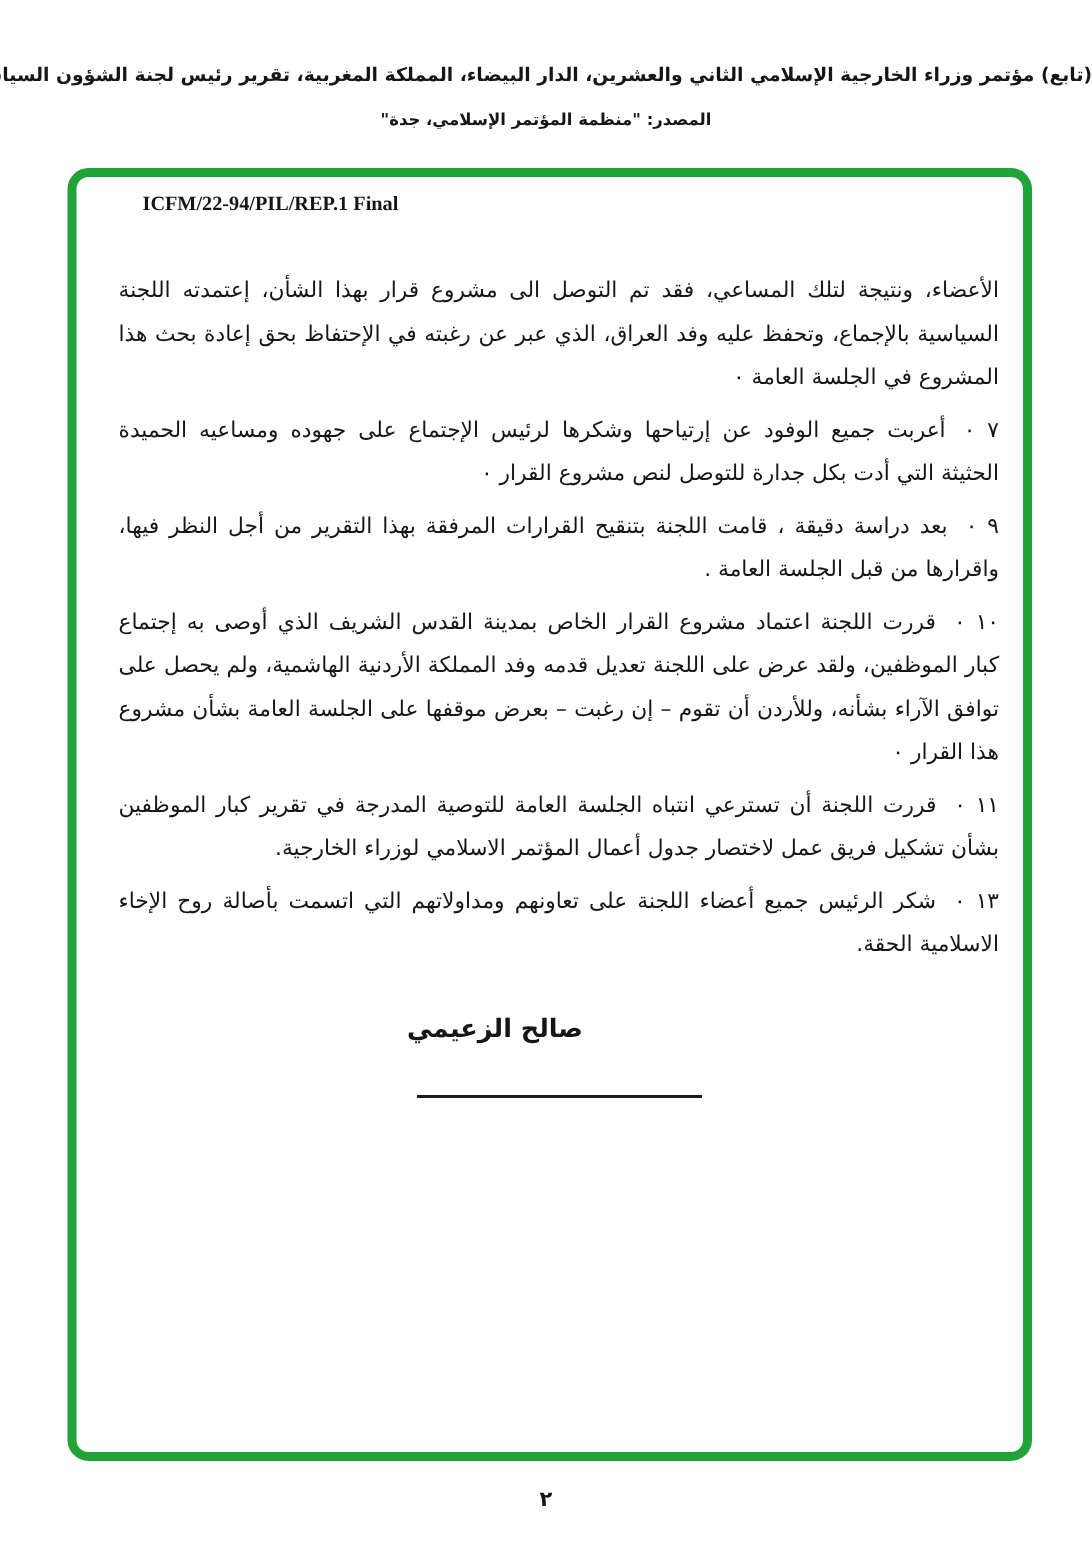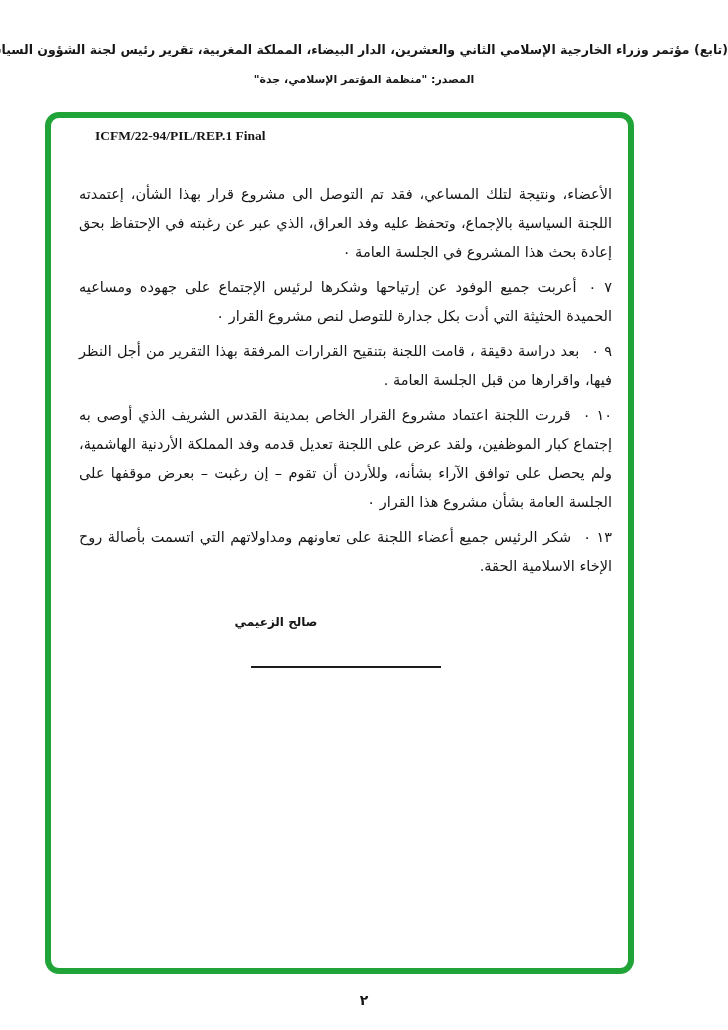--- a/index.html
+++ b/index.html
@@ -16,21 +16,21 @@
 
   
   .hdr { position: absolute; top: 42px; left: 0; right: 0; text-align: center; direction: rtl; }
   .hdr-line1 { font-weight: bold; font-size: 12.5px; white-space: nowrap; letter-spacing: 0; }
   .hdr-line2 { font-weight: bold; font-size: 11px; margin-top: 16px; }
 
   
   .frame {
     position: absolute;
     left: 45px; top: 112px;
-    width: 589px; height: 862px;
+    width: 643px; height: 862px;
     border: 6px solid var(--green);
     border-radius: 14px;
     background: #ffffff;
   }
 
   .doc-ref {
     position: absolute; top: 10px; left: 44px;
     direction: ltr;
     font-family: "Liberation Serif", serif;
     font-weight: bold; font-size: 13.5px;
@@ -47,21 +47,21 @@
   .body-text p { margin: 0 0 6px 0; }
   .num { margin-left: 12px; white-space: nowrap; }
 
   
   .signature {
     margin: 24px 226px 0 0;
     width: 310px;
     direction: rtl;
     text-align: center;
     font-weight: bold;
-    font-size: 12px;
+    font-size: 17px;
     line-height: 35px;
   }
   .sig-name { position: relative; left: 45px; }
 
   .sig-rule {
     width: 190px;
     margin: 26px auto 0 auto;
     border-top: 2px solid #1c1c1c;
     height: 0;
   }
@@ -87,20 +87,21 @@
   <div class="body-text">
     <p>الأعضاء، ونتيجة لتلك المساعي، فقد تم التوصل الى مشروع قرار بهذا الشأن، إعتمدته اللجنة السياسية بالإجماع، وتحفظ عليه وفد العراق، الذي عبر عن رغبته في الإحتفاظ بحق إعادة بحث هذا المشروع في الجلسة العامة ٠</p>
 
     <p><span class="num">٧ ٠</span><span>أعربت جميع الوفود عن إرتياحها وشكرها لرئيس الإجتماع على جهوده ومساعيه الحميدة الحثيثة التي أدت بكل جدارة للتوصل لنص مشروع القرار ٠</span></p>
 
 
     <p><span class="num">٩ ٠</span><span>بعد دراسة دقيقة ، قامت اللجنة بتنقيح القرارات المرفقة بهذا التقرير من أجل النظر فيها، واقرارها من قبل الجلسة العامة .</span></p>
 
     <p><span class="num">١٠ ٠</span><span>قررت اللجنة اعتماد مشروع القرار الخاص بمدينة القدس الشريف الذي أوصى به إجتماع كبار الموظفين، ولقد عرض على اللجنة تعديل قدمه وفد المملكة الأردنية الهاشمية، ولم يحصل على توافق الآراء بشأنه، وللأردن أن تقوم – إن رغبت – بعرض موقفها على الجلسة العامة بشأن مشروع هذا القرار ٠</span></p>
 
+    <p><span class="num">١١ ٠</span><span>قررت اللجنة أن تسترعي انتباه الجلسة العامة للتوصية المدرجة في تقرير كبار الموظفين بشأن تشكيل فريق عمل لاختصار جدول أعمال المؤتمر الاسلامي لوزراء الخارجية.</span></p>
 
 
     <p><span class="num">١٣ ٠</span><span>شكر الرئيس جميع أعضاء اللجنة على تعاونهم ومداولاتهم التي اتسمت بأصالة روح الإخاء الاسلامية الحقة.</span></p>
 
     <div class="signature">
       <div class="sig-name">صالح الزعيمي</div>
     </div>
 
     <div class="sig-rule"></div>
   </div>

